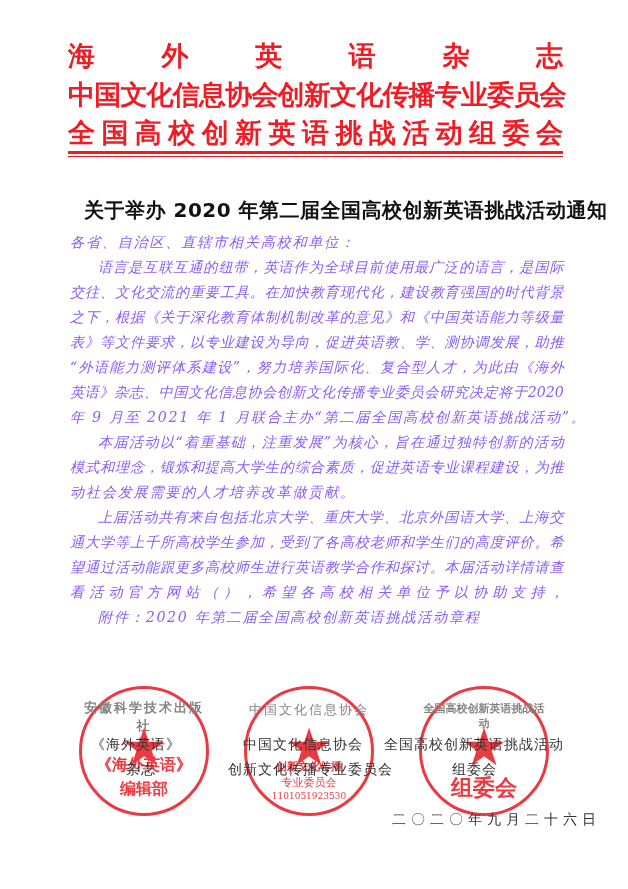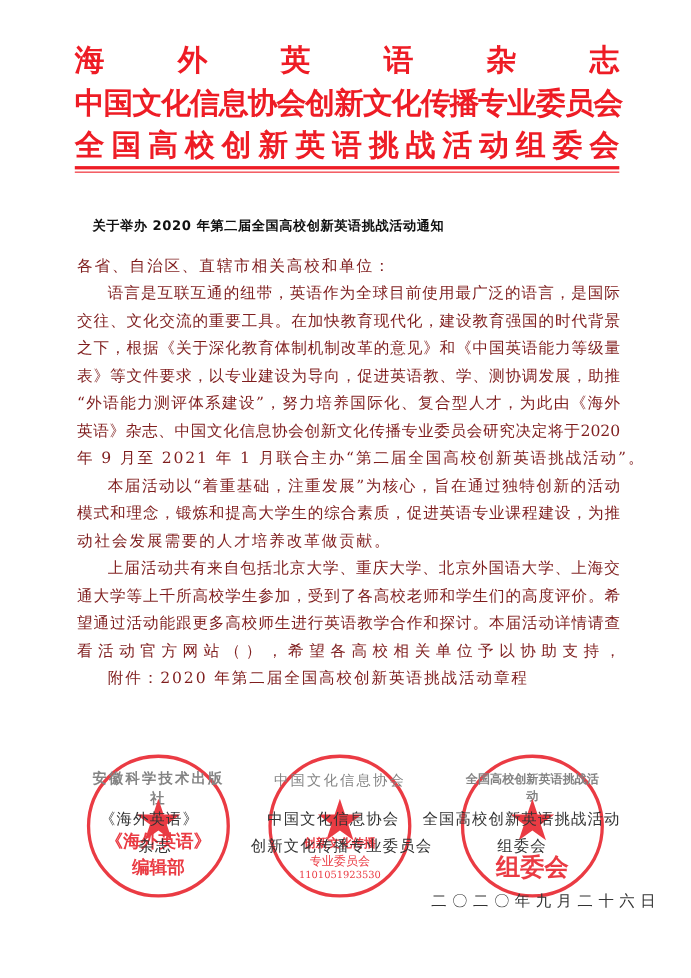--- a/index.html
+++ b/index.html
@@ -7,26 +7,26 @@
          font-family: "DejaVu Serif", "Liberation Serif", serif; color: #1a1a1a; }
   .hdr { position: absolute; left: 68px; width: 495px; color: #ee1c25; font-weight: bold;
          font-family: "DejaVu Serif", "Liberation Serif", serif; font-size: 27px; line-height: 30px;
          white-space: nowrap; display: flex; justify-content: space-between; }
   .hdr span { display: inline-block; }
   #hdr1 { top: 41px; }
   #hdr2 { top: 80px; }
   #hdr3 { top: 118px; }
   .rule-thick { position: absolute; left: 68px; top: 151px; width: 495px; height: 3px; background: #ee1c25; }
   .rule-thin { position: absolute; left: 68px; top: 156px; width: 495px; height: 1px; background: #ee1c25; }
-  .title { position: absolute; left: 84px; top: 197px; font-size: 12px; font-weight: bold;
+  .title { position: absolute; left: 84px; top: 197px; font-size: 20px; font-weight: bold;
            font-family: "DejaVu Sans", "Liberation Sans", sans-serif; color: #111; white-space: nowrap;
            letter-spacing: 0.5px; }
   .body { position: absolute; left: 70px; top: 230px; width: 494px; }
   .line { height: 25px; line-height: 25px; font-size: 14.2px; white-space: nowrap;
-          display: flex; justify-content: space-between; color: #7f1d1d; }
+          display: flex; justify-content: space-between; color: #8b5cf6; font-style: italic; }
   .line.left { justify-content: flex-start; letter-spacing: 1.7px; }
   .line.indent { padding-left: 28px; }
   .sig { position: absolute; font-size: 14px; color: #333; white-space: nowrap; letter-spacing: 1px; }
   .seal { position: absolute; width: 124px; height: 124px; border: 3px solid #e8202a;
           border-radius: 50%; opacity: 0.88; }
   .seal .star { position: absolute; left: 50%; top: 50%; transform: translate(-50%, -58%);
                 color: #e8202a; font-size: 52px; line-height: 52px; }
   .seal .arc { position: absolute; left: 0; top: 6px; width: 100%; text-align: center;
                color: #737373; font-size: 16px; font-weight: bold; letter-spacing: 2px; }
   .seal .inner { position: absolute; left: 0; width: 100%; text-align: center; color: #e8202a; font-weight: bold; }

